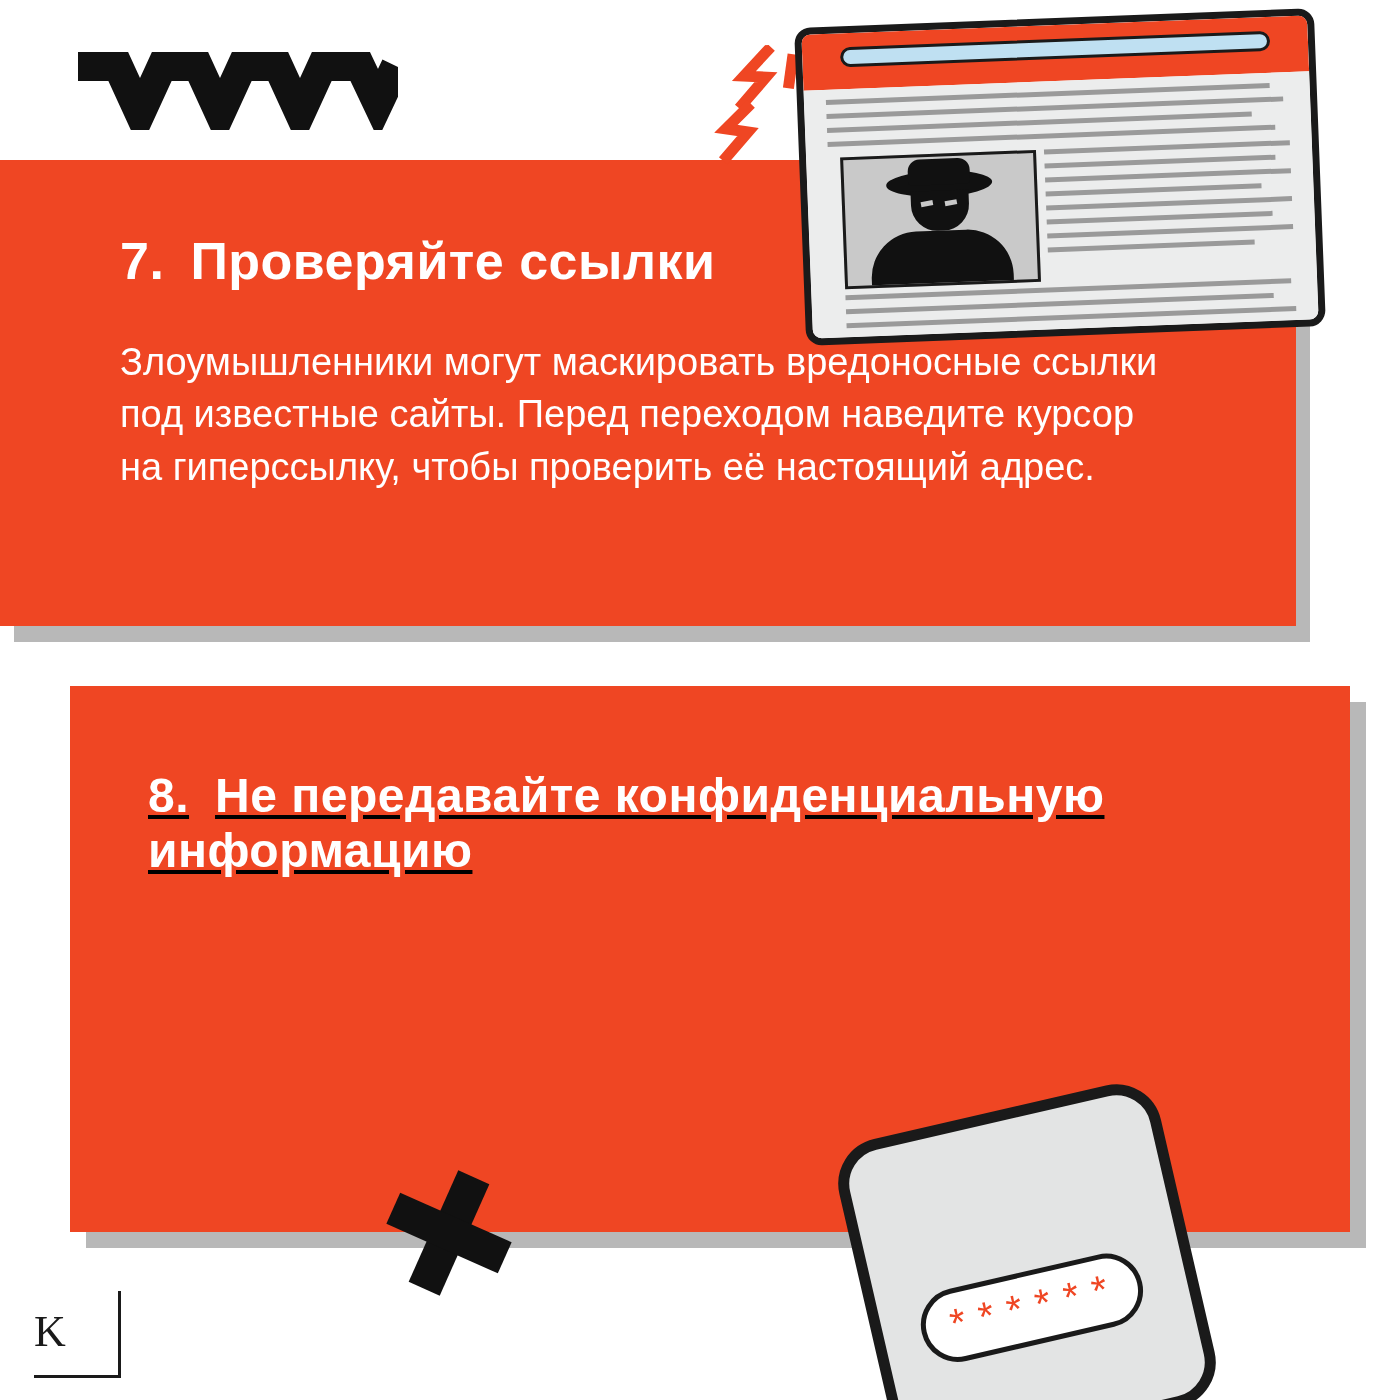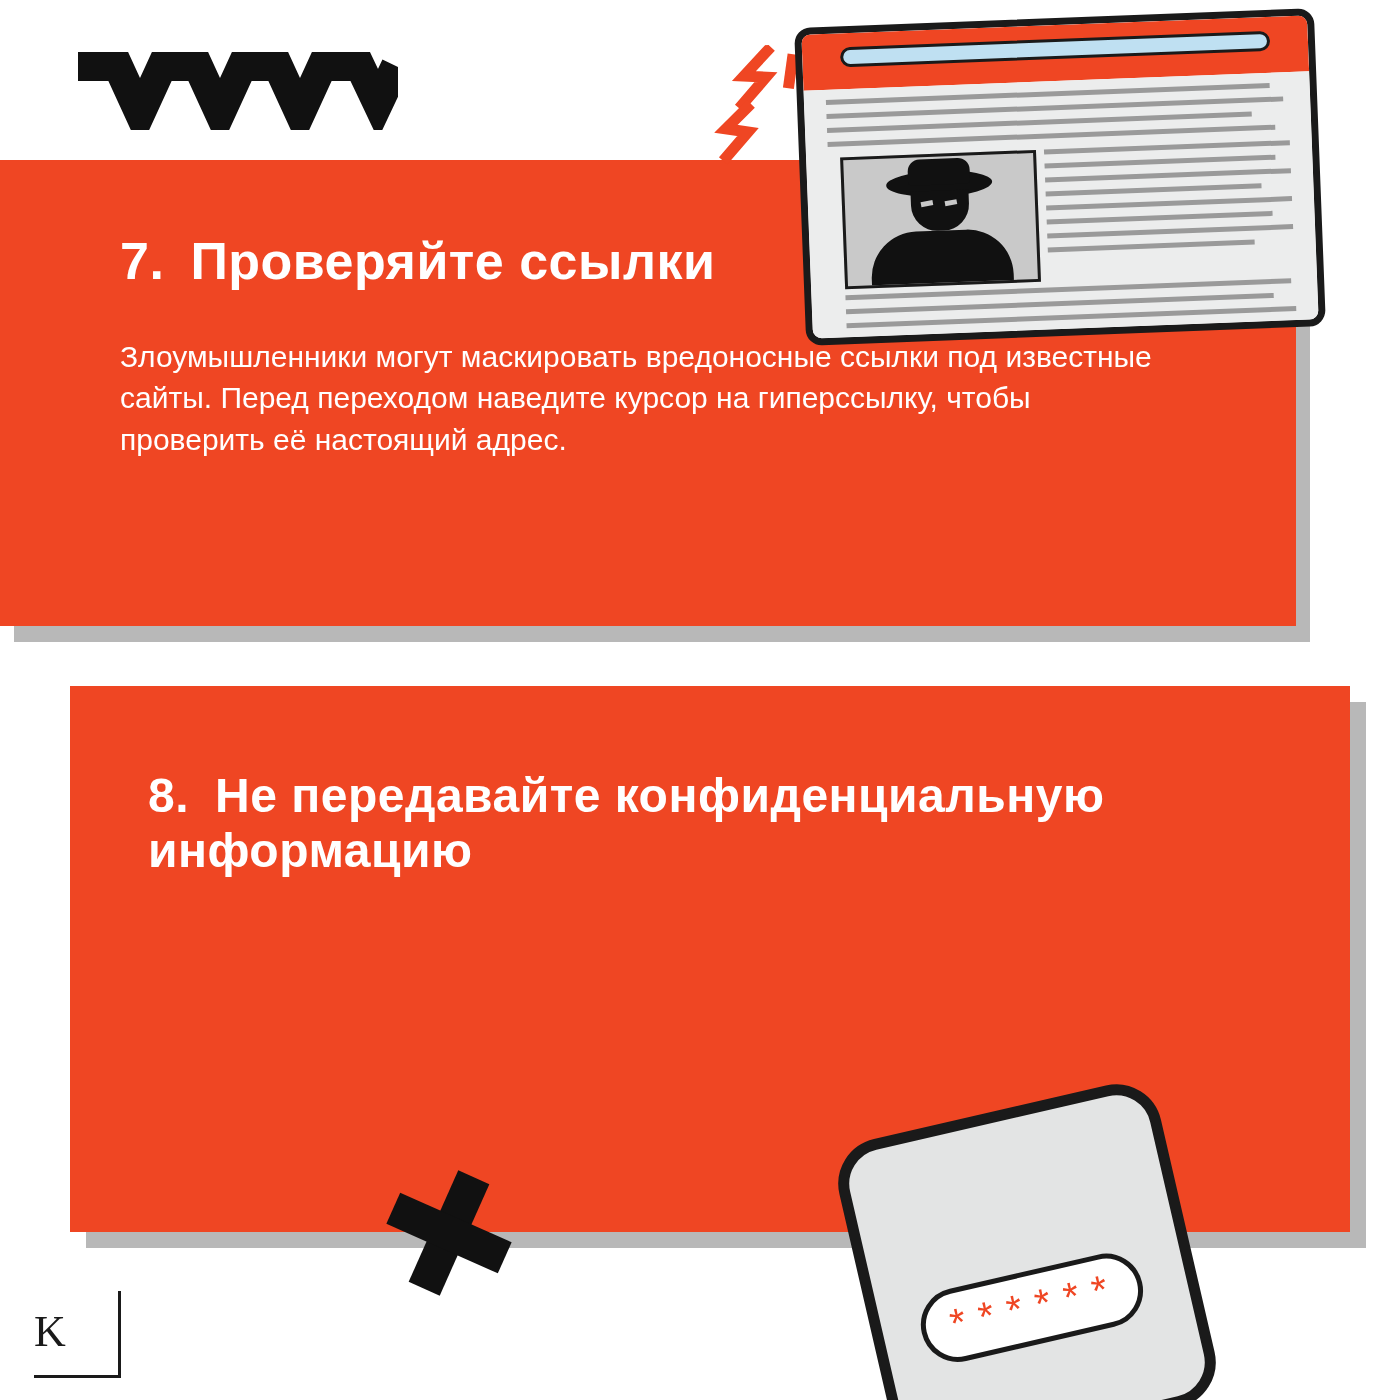--- a/index.html
+++ b/index.html
@@ -53,21 +53,21 @@
     font-weight: bold;
     letter-spacing: 0.5px;
     margin: 0 0 44px 0;
     line-height: 1.15;
   }
   .card-title .num {
     margin-right: 26px;
   }
   .card-body {
     color: #ffffff;
-    font-size: 30px;
+    font-size: 38px;
     line-height: 1.38;
     margin: 0;
     max-width: 1060px;
   }
 
   
   .news {
     position: absolute;
     left: 800px;
     top: 18px;
@@ -208,20 +208,21 @@
     top: 686px;
     width: 1280px;
     height: 546px;
     background: #ef4623;
   }
   .card8-inner {
     position: absolute;
     left: 78px;
     top: 82px;
     width: 1170px;
+    text-decoration: underline;
   }
   .card8 .card-title {
     font-size: 48px;
     margin-bottom: 66px;
   }
   .card8 .card-body {
     font-size: 38px;
     max-width: 1145px;
   }
 

